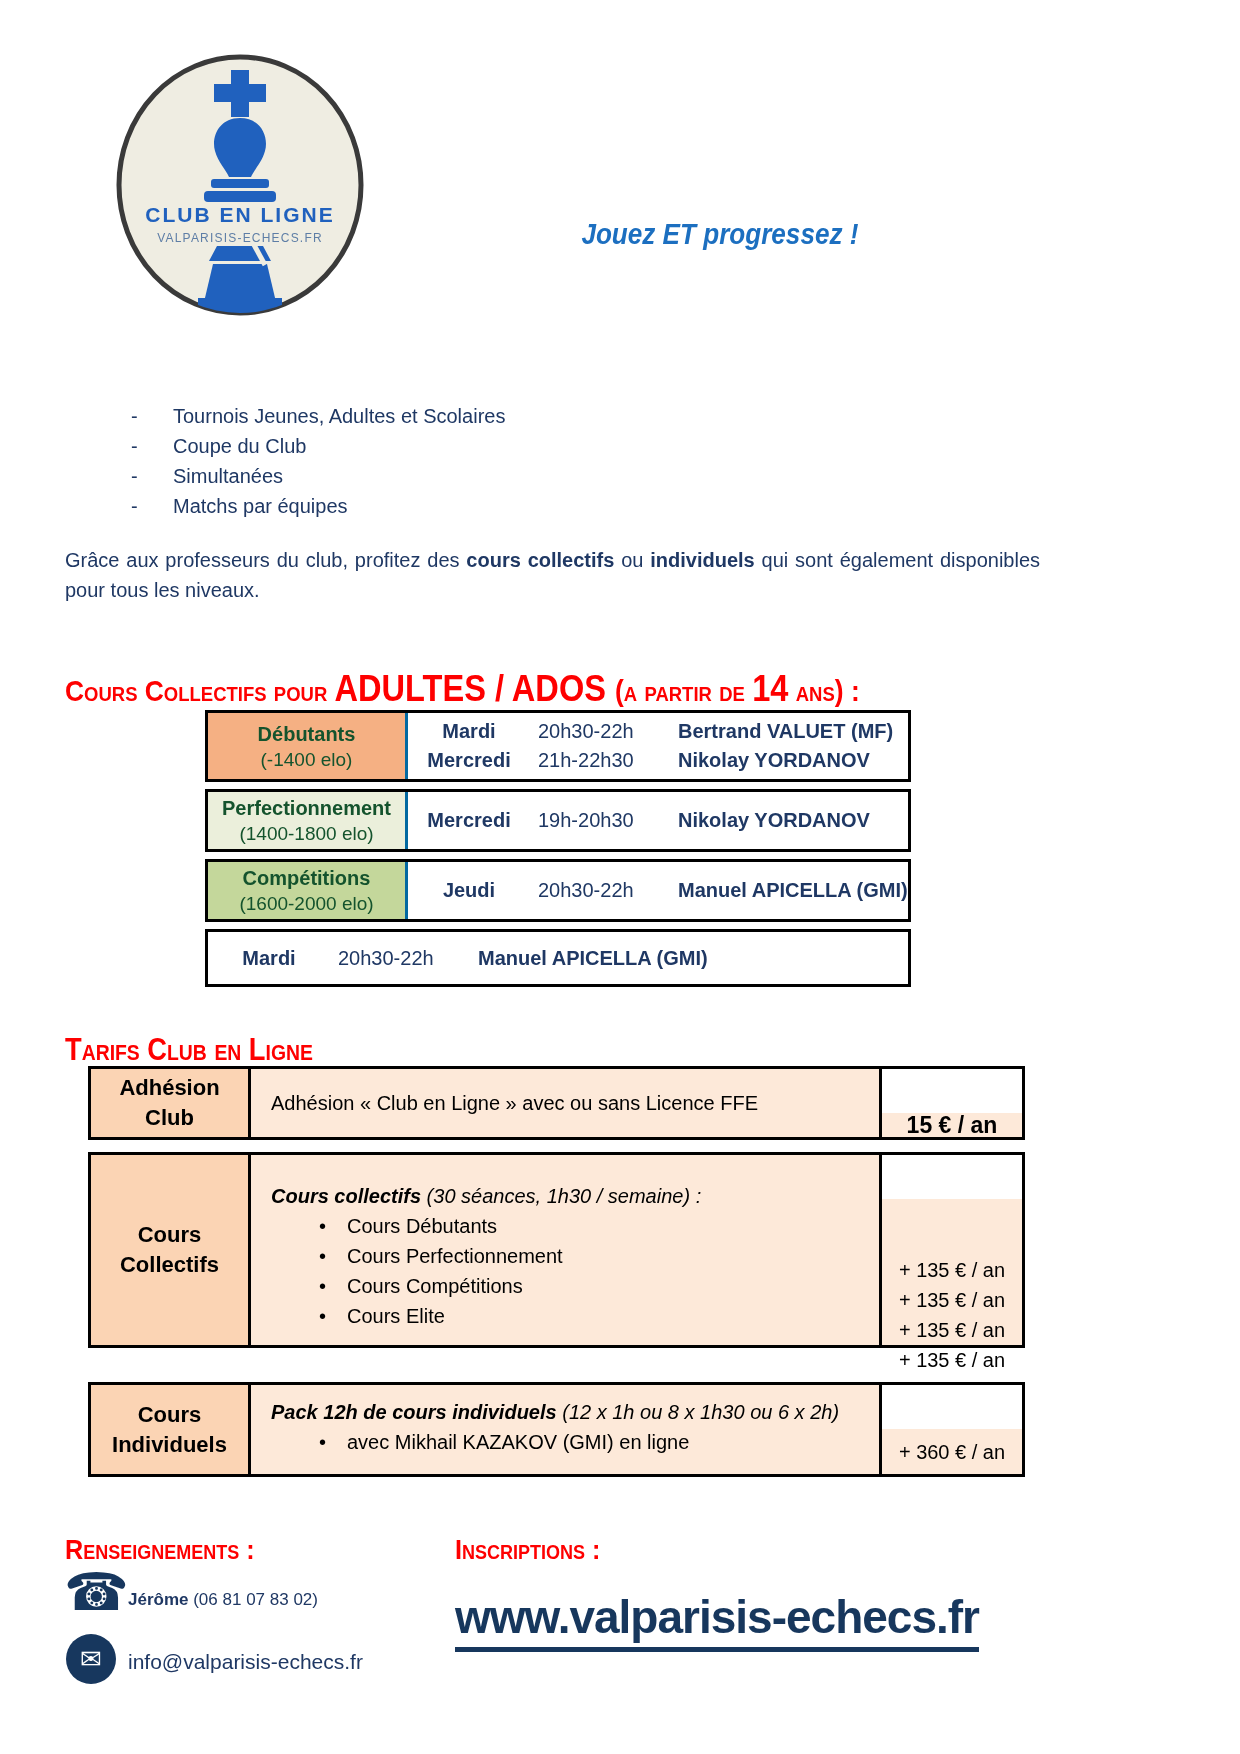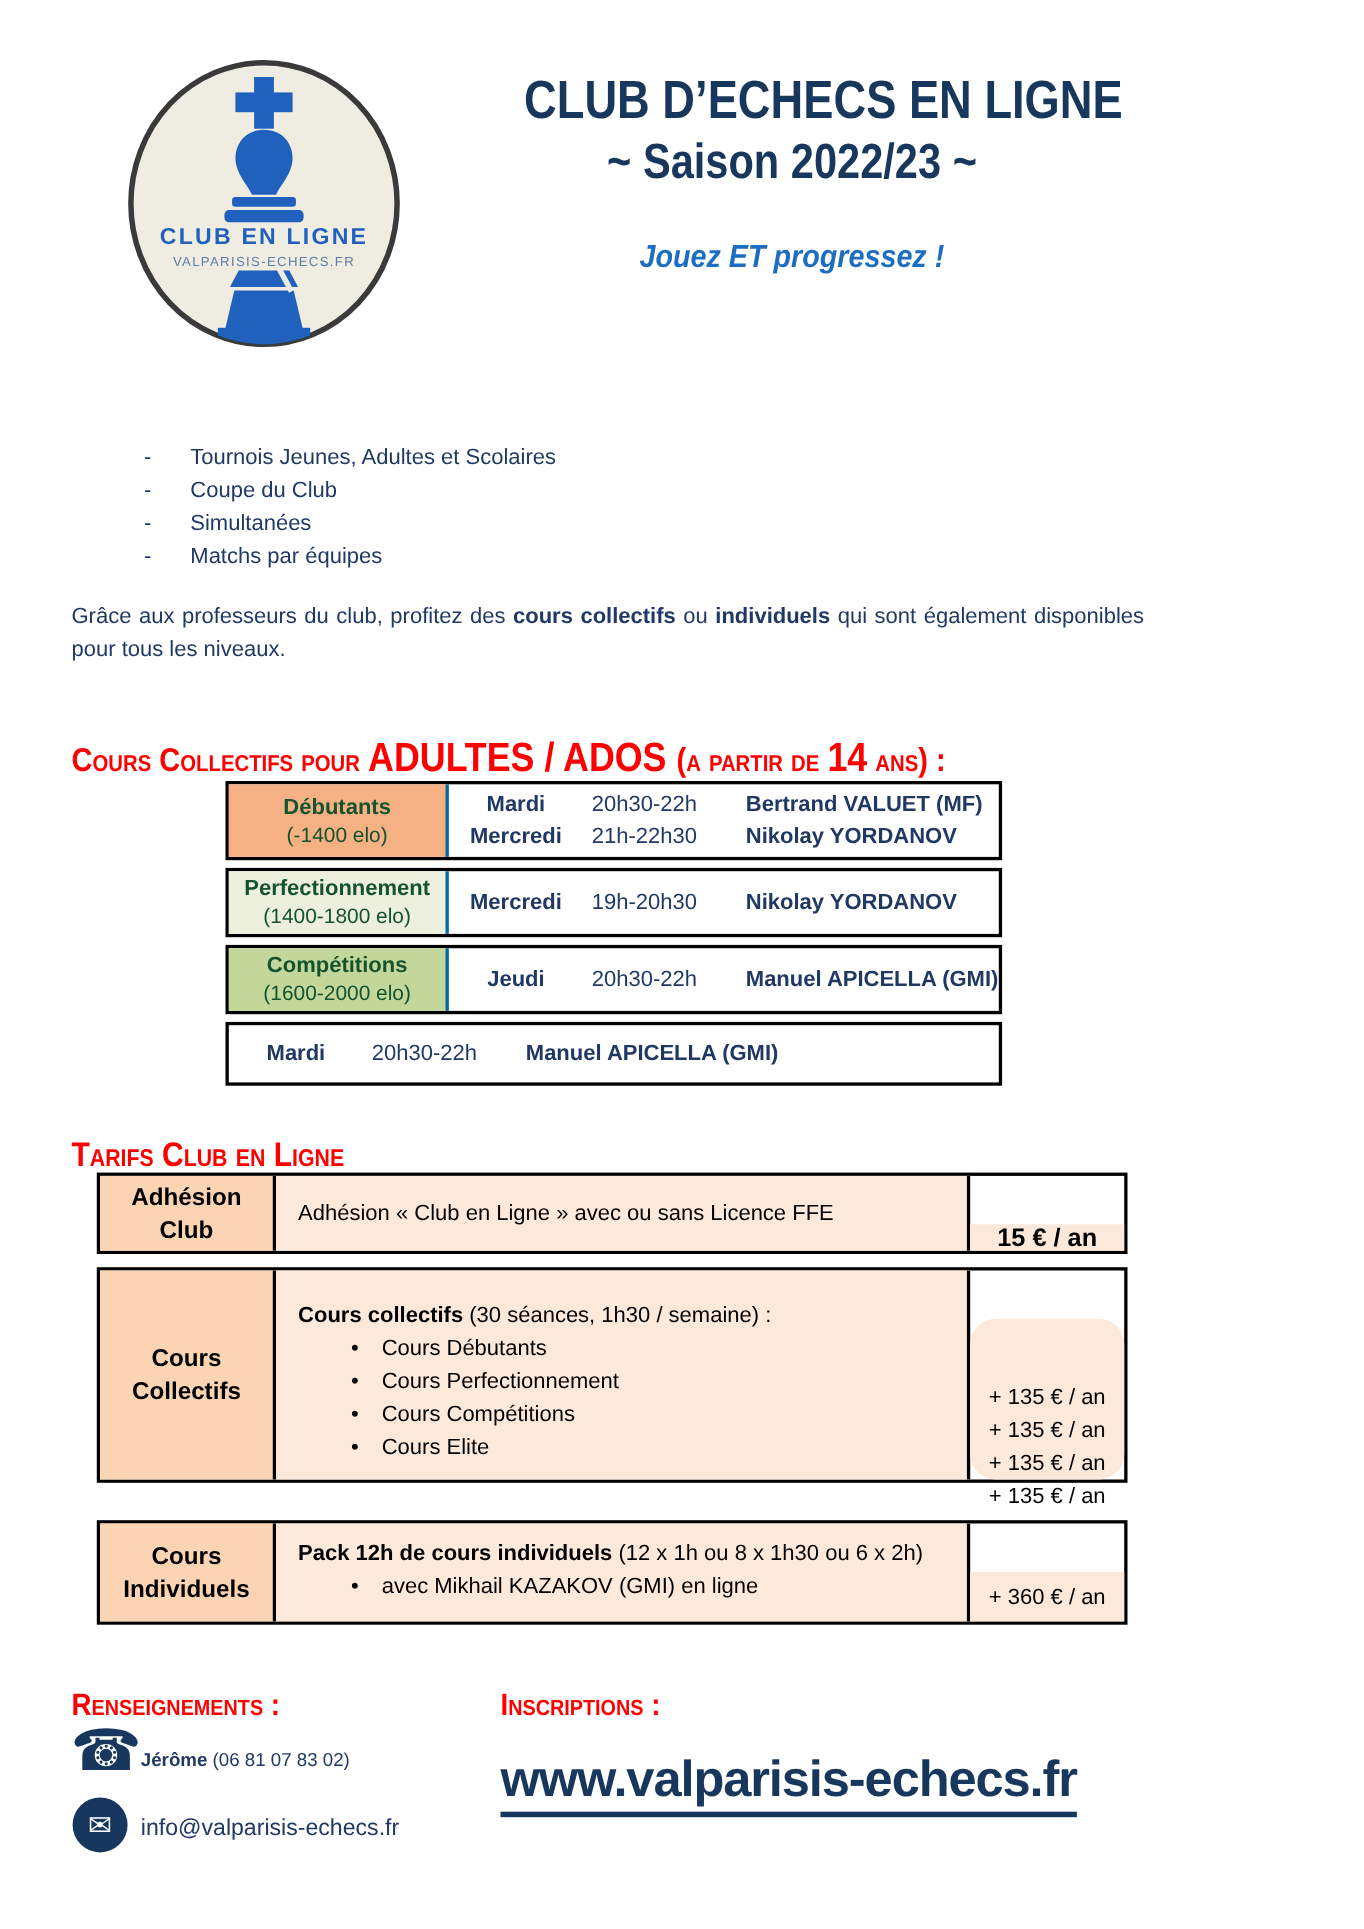--- a/index.html
+++ b/index.html
@@ -62,25 +62,25 @@
   .t-label{width:160px;background:#FBD4B4;border-right:3px solid #000;display:flex;align-items:center;
            justify-content:center;text-align:center;font-weight:bold;color:#000;font-size:22px;line-height:30px;
            padding:0 18px;box-sizing:border-box;}
   .t-desc{flex:1;background:#FDE9D9;border-right:3px solid #000;color:#000;font-size:20px;}
   .t-price{width:140px;background:#FDE9D9;display:flex;flex-direction:column;color:#000;font-size:20px;
            align-items:center;margin-top:44px;}
   .t-desc.center{display:flex;align-items:center;padding:0 20px;}
   .t-price.center{justify-content:center;}
   .price-big{font-weight:bold;font-size:23px;}
   .t-desc.pad2{padding:26px 16px 0 20px;}
-  .dline{line-height:30px;}
+  .dline{line-height:30px;font-style:italic;}
   .dline b{font-weight:bold;}
   .t-bullet{display:flex;line-height:30px;}
   .t-bullet .dot{width:28px;margin-left:48px;flex:none;}
-  .p-top2{padding-top:56px;border-radius:23px;}
+  .p-top2{padding-top:56px;}
   .p-line{line-height:30px;}
   .t-desc.pad3{padding:12px 4px 0 20px;}
 
   
   .f-head{position:absolute;color:#FE0000;font-weight:bold;font-variant:small-caps;font-size:28px;
           transform:scaleX(.9);transform-origin:left center;white-space:nowrap;}
   .f-left{left:65px;top:1534px;}
   .f-right{left:455px;top:1534px;}
   .phone-icon{position:absolute;left:64px;top:1566px;font-size:52px;color:#17375E;line-height:52px;}
   .phone-text{position:absolute;left:128px;top:1590px;font-size:17px;color:#1F3864;}
@@ -113,24 +113,20 @@
       <rect x="92" y="141" width="72" height="11" rx="4"></rect>
       <polygon points="105,196 151,196 159,211 97,211"></polygon>
       <polygon points="101,214 155,214 164,252 92,252"></polygon>
       <rect x="86" y="248" width="84" height="22"></rect>
       <line x1="141" y1="193" x2="153" y2="215" stroke="#EFEDE2" stroke-width="5"></line>
     </g>
     <text x="128" y="172" text-anchor="middle" font-family="Liberation Sans, sans-serif" font-size="21" font-weight="bold" letter-spacing="2" fill="#2061BE">CLUB EN LIGNE</text>
     <text x="128" y="192" text-anchor="middle" font-family="Liberation Sans, sans-serif" font-size="12" letter-spacing="1.2" fill="#5E7EA6">VALPARISIS-ECHECS.FR</text>
   </svg>
 
-  <div class="title-block">
-    <div class="title-l1">CLUB D’ECHECS EN LIGNE</div>
-    <div class="title-l2">~ Saison 2022/23 ~</div>
-  </div>
   <div class="tagline">
     <span>Jouez ET progressez !</span>
   </div>
 
   <div class="intro">
     <div class="bullets">
       <div class="bullet">
           <span class="dash">-</span>
           <span>Tournois Jeunes, Adultes et Scolaires</span>
         </div>

